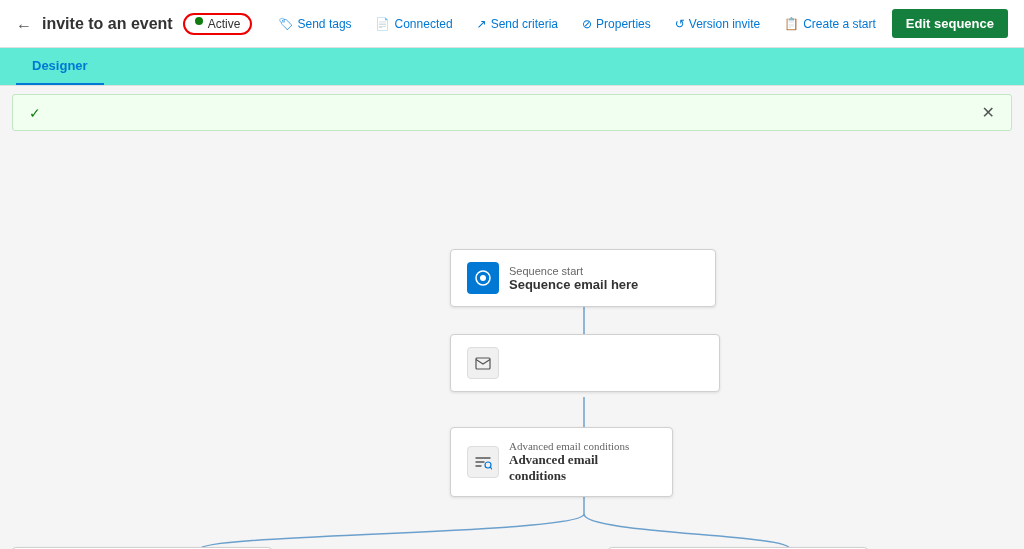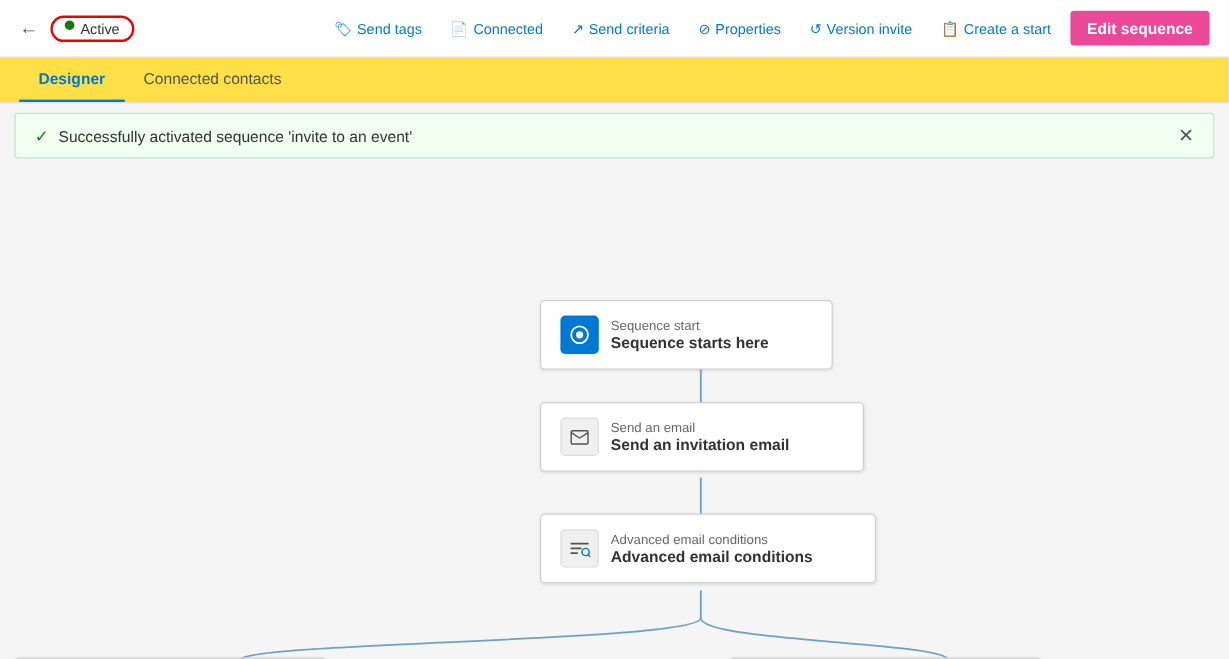--- a/index.html
+++ b/index.html
@@ -20,27 +20,27 @@
       padding: 2px 10px; font-size: 12px;
     }
     .status-dot { width: 8px; height: 8px; border-radius: 50%; background: #107c10; }
     .header-actions { display: flex; align-items: center; gap: 8px; }
     .action-btn {
       display: flex; align-items: center; gap: 4px;
       background: none; border: none; cursor: pointer;
       color: #0078d4; font-size: 12px; padding: 4px 8px;
     }
     .edit-seq-btn {
-      background: #ec4899; color: #fff; border: none; border-radius: 3px;
+      background: #15803d; color: #fff; border: none; border-radius: 3px;
       padding: 7px 14px; font-size: 13px; font-weight: 600; cursor: pointer;
     }
 
     
     .tabs {
-      background: #fde047; border-bottom: 1px solid #e0e0e0;
+      background: #5eead4; border-bottom: 1px solid #e0e0e0;
       padding: 0 16px; display: flex; gap: 0;
     }
     .tab {
       padding: 10px 16px; font-size: 13px; cursor: pointer;
       border-bottom: 2px solid transparent; color: #555;
     }
     .tab.active { border-bottom: 2px solid #0078d4; color: #0078d4; font-weight: 600; }
 
     
     .success-banner {
@@ -83,20 +83,21 @@
       position: absolute; top: 0; left: 0; width: 100%; height: 100%;
       pointer-events: none; overflow: visible;
     }
   </style>
 </head>
 <body>
 
 <div class="header">
   <div class="header-left">
     <button class="back-btn">←</button>
+    <span class="page-title">invite to an event</span>
     <div class="status-badge">
       <span class="status-dot"></span>
       <span>Active</span>
     </div>
   </div>
   <div class="header-actions">
     <button class="action-btn">
       <span>🏷</span>
       <span>Send tags</span>
     </button>
@@ -121,28 +122,24 @@
       <span>Create a start</span>
     </button>
     <button class="edit-seq-btn">Edit sequence</button>
   </div>
 </div>
 
 <div class="tabs">
   <div class="tab active">
     <span>Designer</span>
   </div>
-  <div class="tab">
-    <span>Connected contacts</span>
-  </div>
 </div>
 
 <div class="success-banner">
   <span class="success-icon">✓</span>
-  <span class="success-text">Successfully activated sequence 'invite to an event'</span>
   <button class="close-banner">✕</button>
 </div>
 
 <div class="canvas">
   <div class="flow-container">
 
     <svg class="connectors">
 
       <line x1="584" y1="162" x2="584" y2="195" stroke="#6ba0cc" stroke-width="1.5"></line>
 
@@ -154,47 +151,43 @@
 
       <path d="M 584 375 C 584 395, 790 395, 790 410" stroke="#6ba0cc" stroke-width="1.5" fill="none"></path>
 
       <line x1="172" y1="430" x2="150" y2="430" stroke="#6ba0cc" stroke-width="1.5"></line>
 
       <line x1="818" y1="430" x2="850" y2="430" stroke="#6ba0cc" stroke-width="1.5"></line>
 
       <line x1="735" y1="463" x2="735" y2="490" stroke="#6ba0cc" stroke-width="1.5"></line>
     </svg>
 
-    <div class="flow-node" style="left: 450px; top: 110px; width: 244px;">
+    <div class="flow-node" style="left: 450px; top: 110px; width: 266px;">
       <div class="node-icon blue">
         <svg width="18" height="18" viewBox="0 0 18 18" fill="none">
           <circle cx="9" cy="9" r="7" stroke="white" stroke-width="1.5" fill="none"></circle>
           <circle cx="9" cy="9" r="3" fill="white"></circle>
         </svg>
       </div>
       <div class="node-content">
         <div class="node-label">Sequence start</div>
-        <div class="node-title">Sequence starts here</div>
+        <div class="node-title">Sequence email here</div>
       </div>
     </div>
 
     <div class="flow-node" style="left: 450px; top: 195px; width: 270px;">
       <div class="node-icon gray">
         <svg width="16" height="13" viewBox="0 0 16 13" fill="none">
           <rect x="1" y="1" width="14" height="11" rx="1" stroke="#555" stroke-width="1.2" fill="none"></rect>
           <path d="M1 2.5L8 7L15 2.5" stroke="#555" stroke-width="1.2"></path>
         </svg>
       </div>
-      <div class="node-content">
-        <div class="node-label">Send an email</div>
-        <div class="node-title">Send an invitation email</div>
-      </div>
-    </div>
-
-    <div class="flow-node" style="left: 450px; top: 288px; width: 280px;">
+    </div>
+
+    <div class="flow-node" style="left: 450px; top: 288px; width: 223px; font-family: Liberation Serif, serif;">
       <div class="node-icon gray">
         <svg width="18" height="16" viewBox="0 0 18 16" fill="none">
           <path d="M2 4h14M2 8h8M2 12h5" stroke="#555" stroke-width="1.4" stroke-linecap="round"></path>
           <circle cx="14" cy="11" r="3" stroke="#0078d4" stroke-width="1.2" fill="none"></circle>
           <path d="M16.2 13.2l1.8 1.8" stroke="#0078d4" stroke-width="1.2" stroke-linecap="round"></path>
         </svg>
       </div>
       <div class="node-content">
         <div class="node-label">Advanced email conditions</div>
         <div class="node-title">Advanced email conditions</div>

